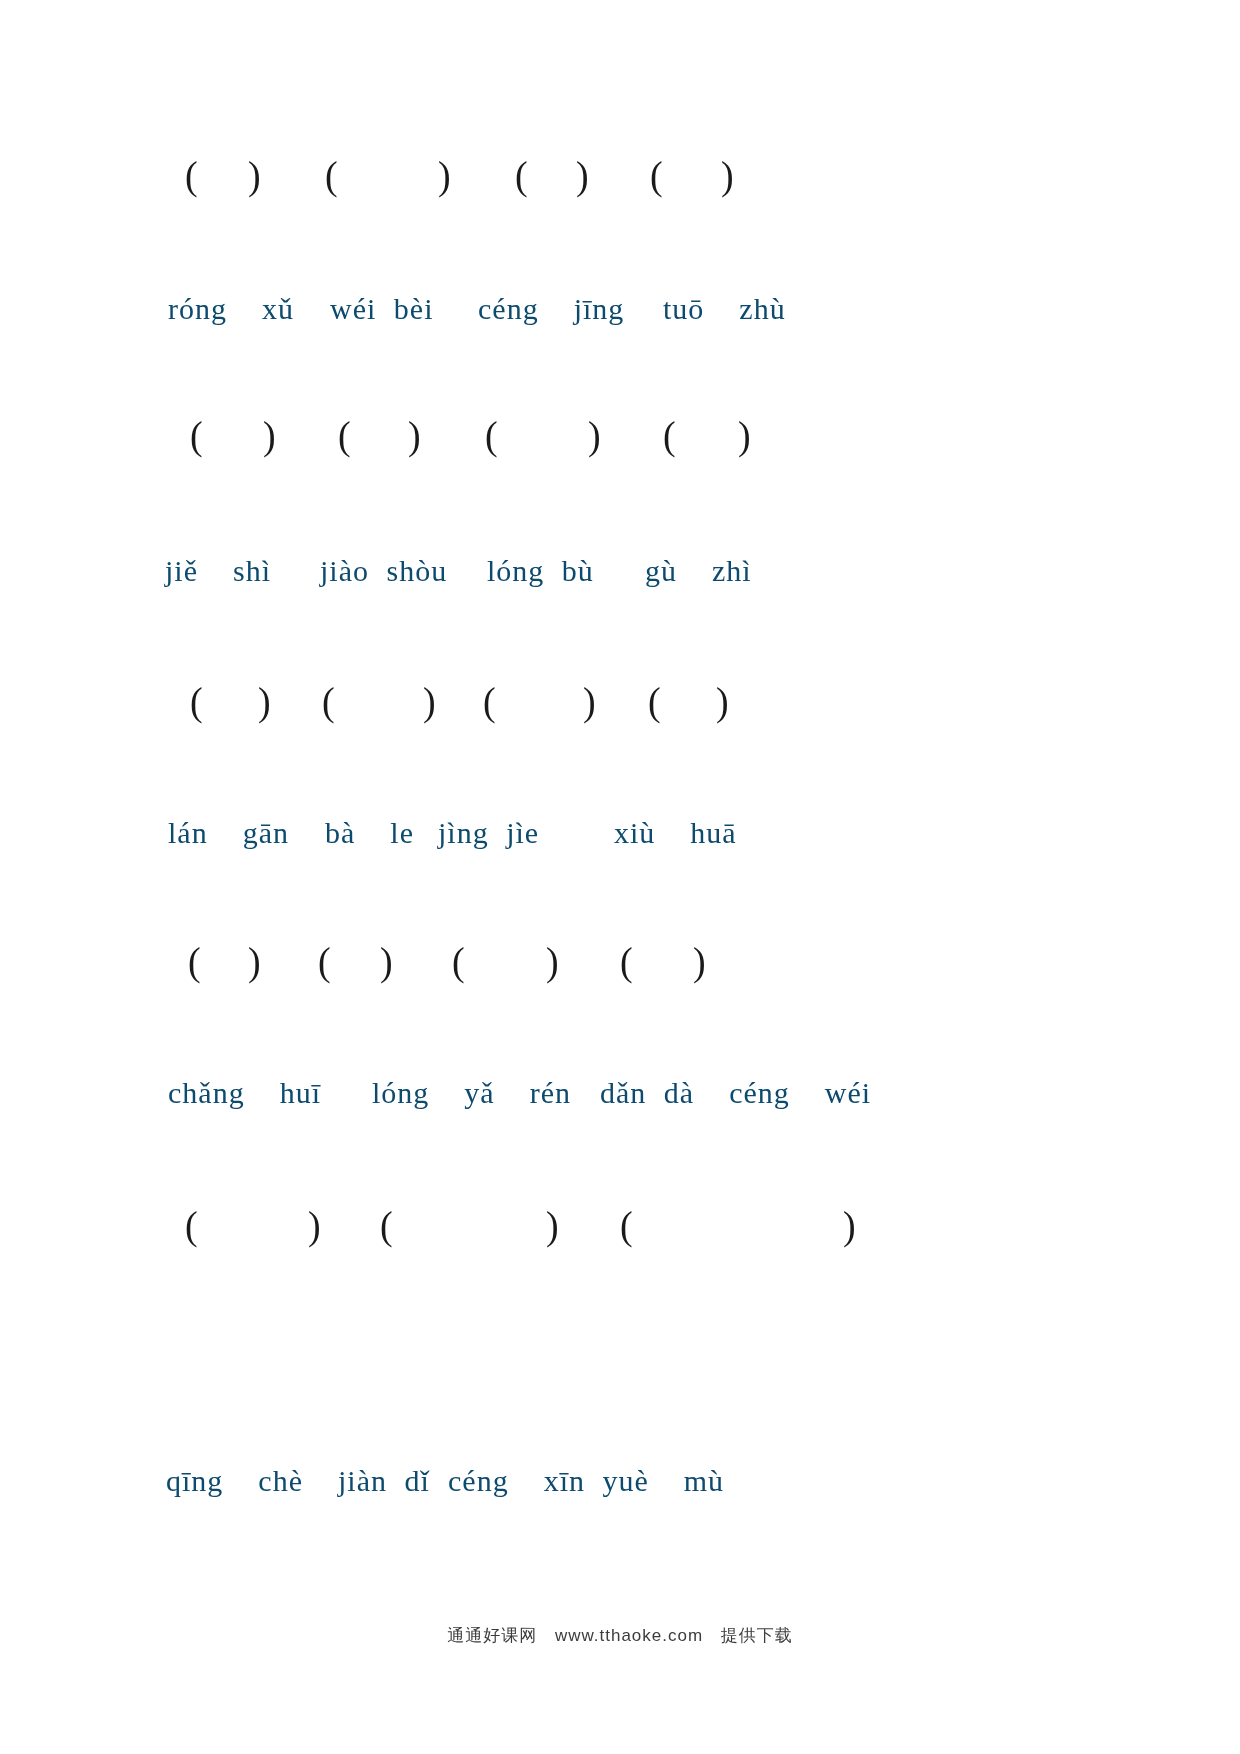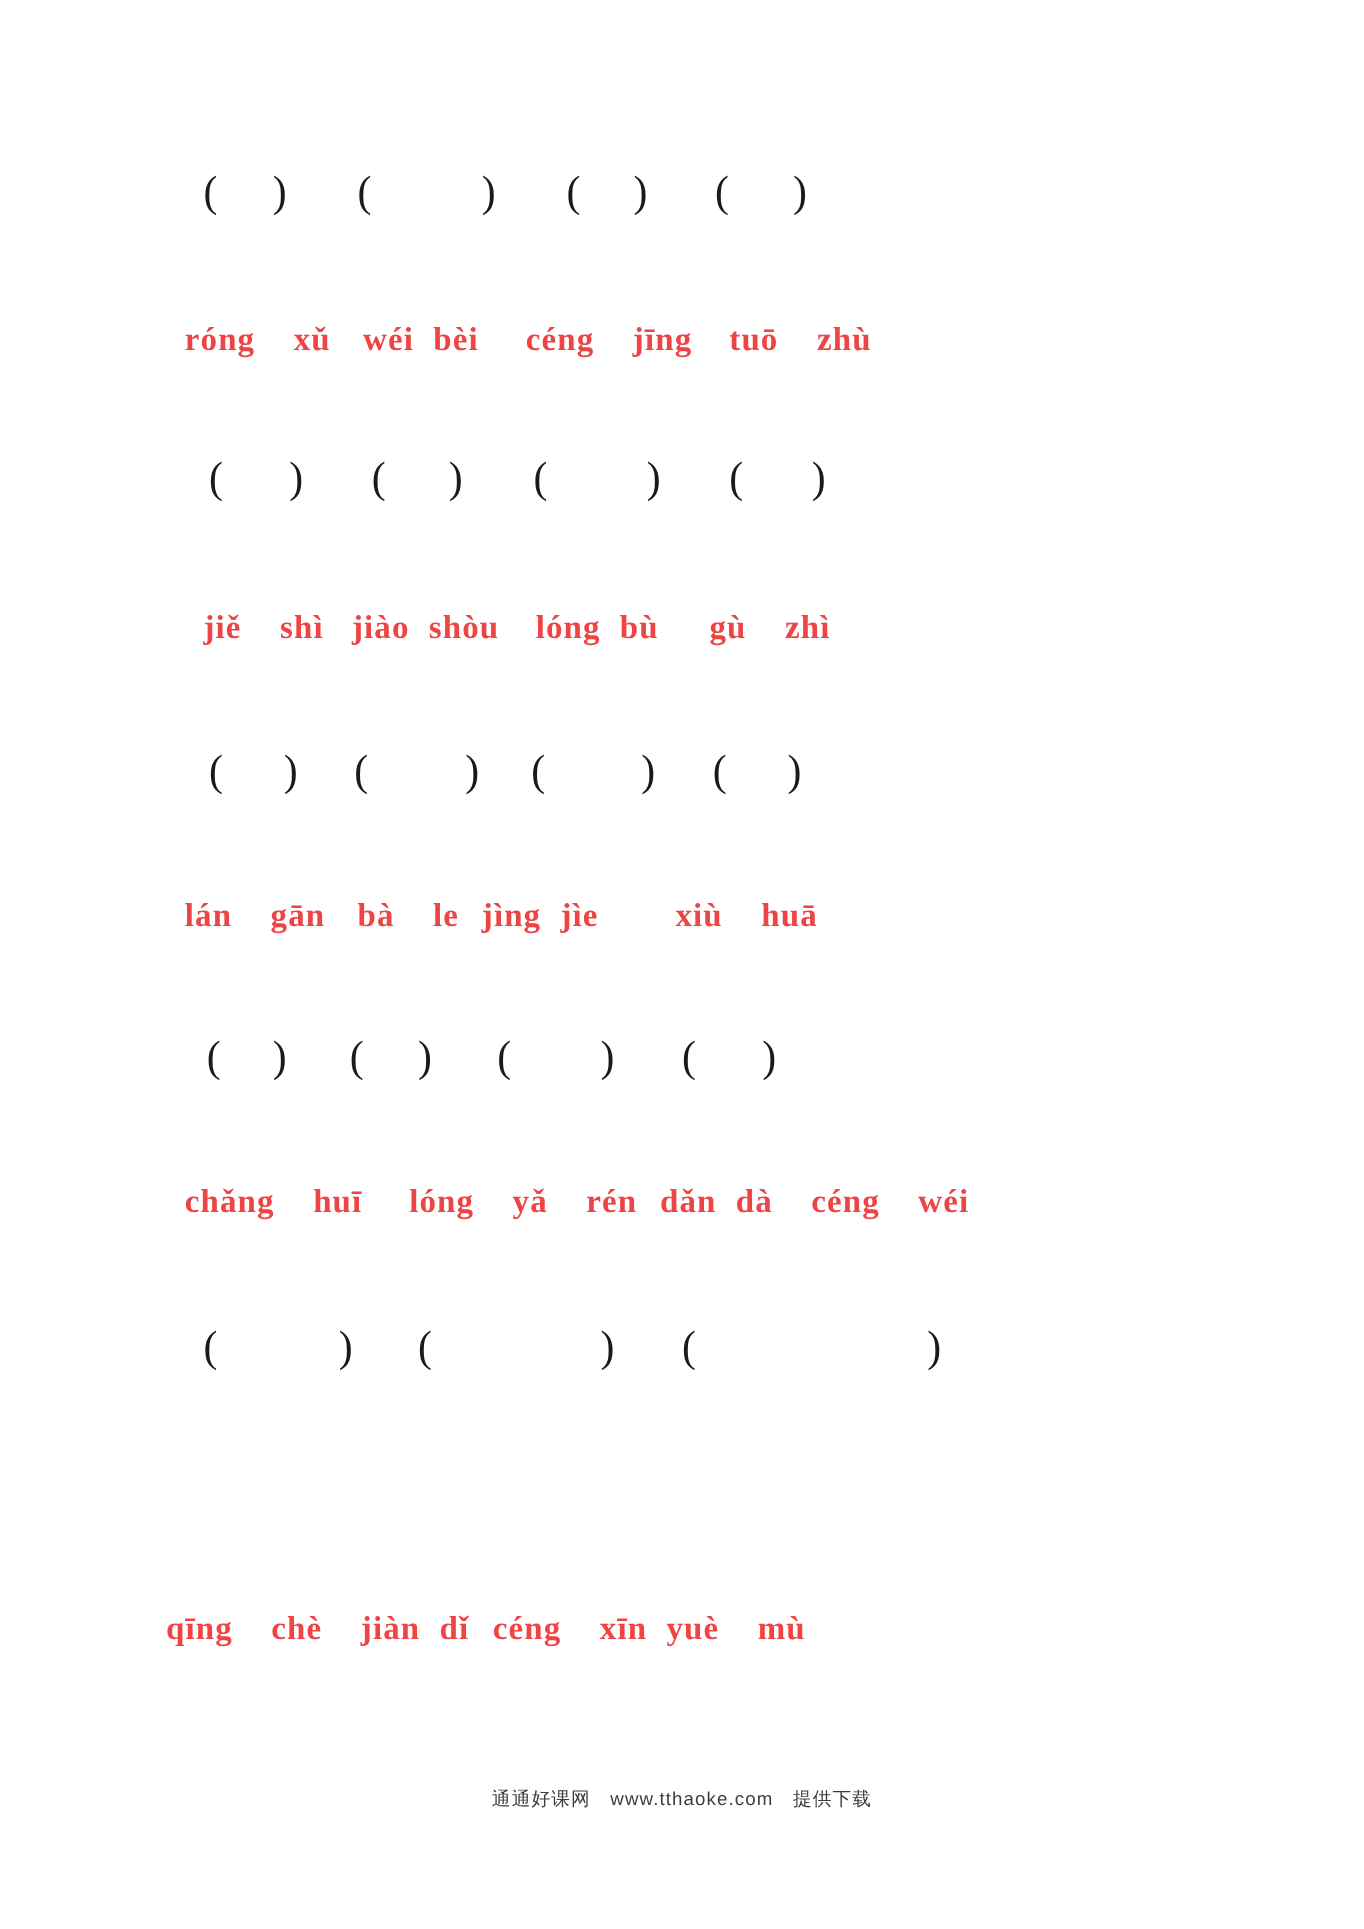--- a/index.html
+++ b/index.html
@@ -30,22 +30,21 @@
     color: #1a1a1a;
     transform: scaleY(1.05);
   }
   .pinyin {
     position: absolute;
     font-size: 30px;
     line-height: 42px;
     white-space: pre;
     letter-spacing: 1px;
     word-spacing: 9px;
-    color: #ef4444;
-    font-weight: bold;
+    color: #0c4a6e;
   }
   .footer {
     position: absolute;
     top: 1624px;
     left: 0;
     right: 0;
     text-align: center;
     font-size: 17px;
     color: #3c3c3c;
     font-family: "Liberation Sans", "DejaVu Sans", sans-serif;
@@ -81,21 +80,21 @@
     <span class="paren" style="left:263px">)</span>
     <span class="paren" style="left:338px">(</span>
     <span class="paren" style="left:408px">)</span>
     <span class="paren" style="left:485px">(</span>
     <span class="paren" style="left:588px">)</span>
     <span class="paren" style="left:663px">(</span>
     <span class="paren" style="left:738px">)</span>
   </div>
 
   <div class="row" style="top:550px">
-    <span class="pinyin" style="left:185px">jiě  shì</span>
+    <span class="pinyin" style="left:165px">jiě  shì</span>
     <span class="pinyin" style="left:320px">jiào shòu</span>
     <span class="pinyin" style="left:487px">lóng bù</span>
     <span class="pinyin" style="left:645px">gù  zhì</span>
   </div>
 
   <div class="row" style="top:678px">
     <span class="paren" style="left:190px">(</span>
     <span class="paren" style="left:258px">)</span>
     <span class="paren" style="left:322px">(</span>
     <span class="paren" style="left:423px">)</span>
@@ -132,21 +131,21 @@
   <div class="row" style="top:1202px">
     <span class="paren" style="left:185px">(</span>
     <span class="paren" style="left:308px">)</span>
     <span class="paren" style="left:380px">(</span>
     <span class="paren" style="left:546px">)</span>
     <span class="paren" style="left:620px">(</span>
     <span class="paren" style="left:843px">)</span>
   </div>
 
   <div class="row" style="top:1460px">
-    <span class="pinyin" style="left:151px">qīng  chè  jiàn dǐ</span>
+    <span class="pinyin" style="left:166px">qīng  chè  jiàn dǐ</span>
     <span class="pinyin" style="left:448px">céng  xīn yuè  mù</span>
   </div>
 
   <div class="footer">
     <span>通通好课网</span>
     <span>www.tthaoke.com</span>
     <span>提供下载</span>
   </div>
 
 </div>

